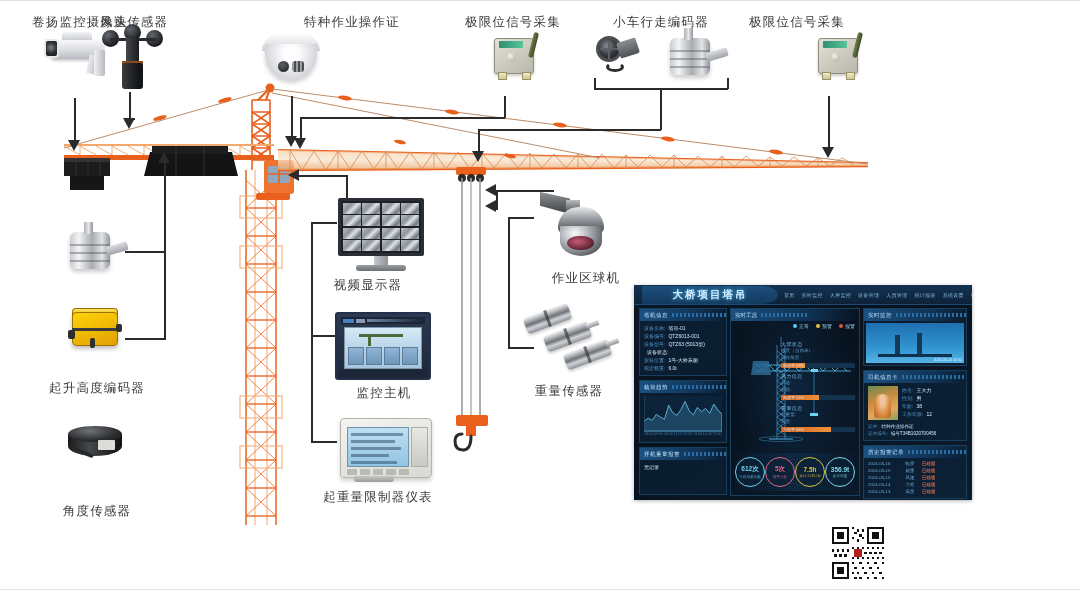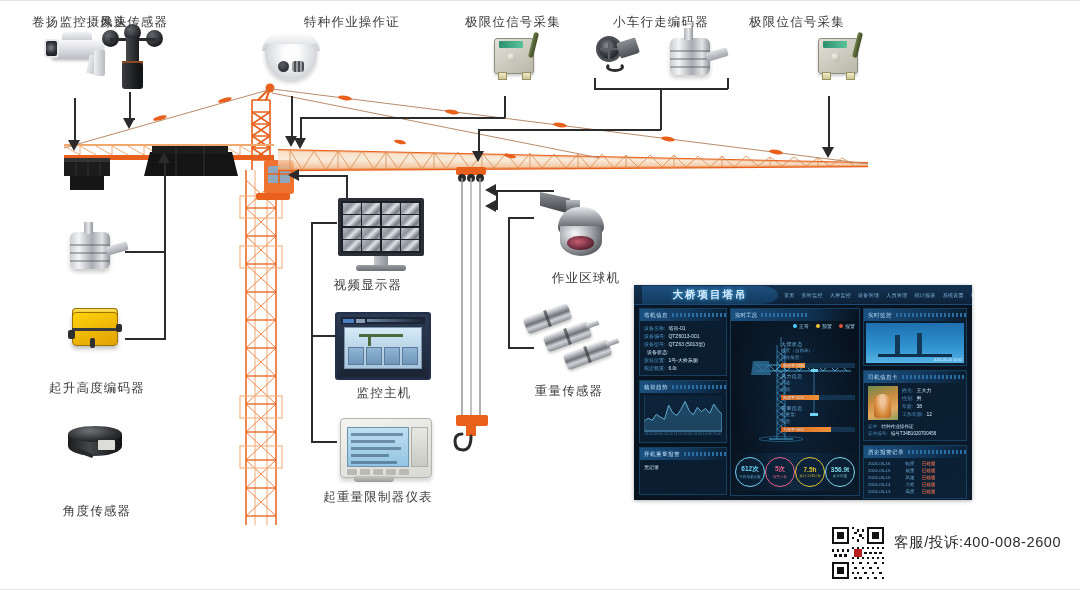--- a/index.html
+++ b/index.html
@@ -1238,16 +1238,15 @@
           <rect x="11" y="20" width="1" height="1"></rect>
         <rect x="14" y="20" width="1" height="1"></rect>
           <rect x="17" y="20" width="1" height="1"></rect>
         <rect x="20" y="20" width="1" height="1"></rect>
       </g>
       <rect x="9" y="9" width="3" height="3" fill="#b5201f"></rect>
     </svg>
   </div>
 
   <div class="contact">
-    <div>客服/投诉:400-008-2600</div>
   </div>
 
 </div>
 
 </body></html>

